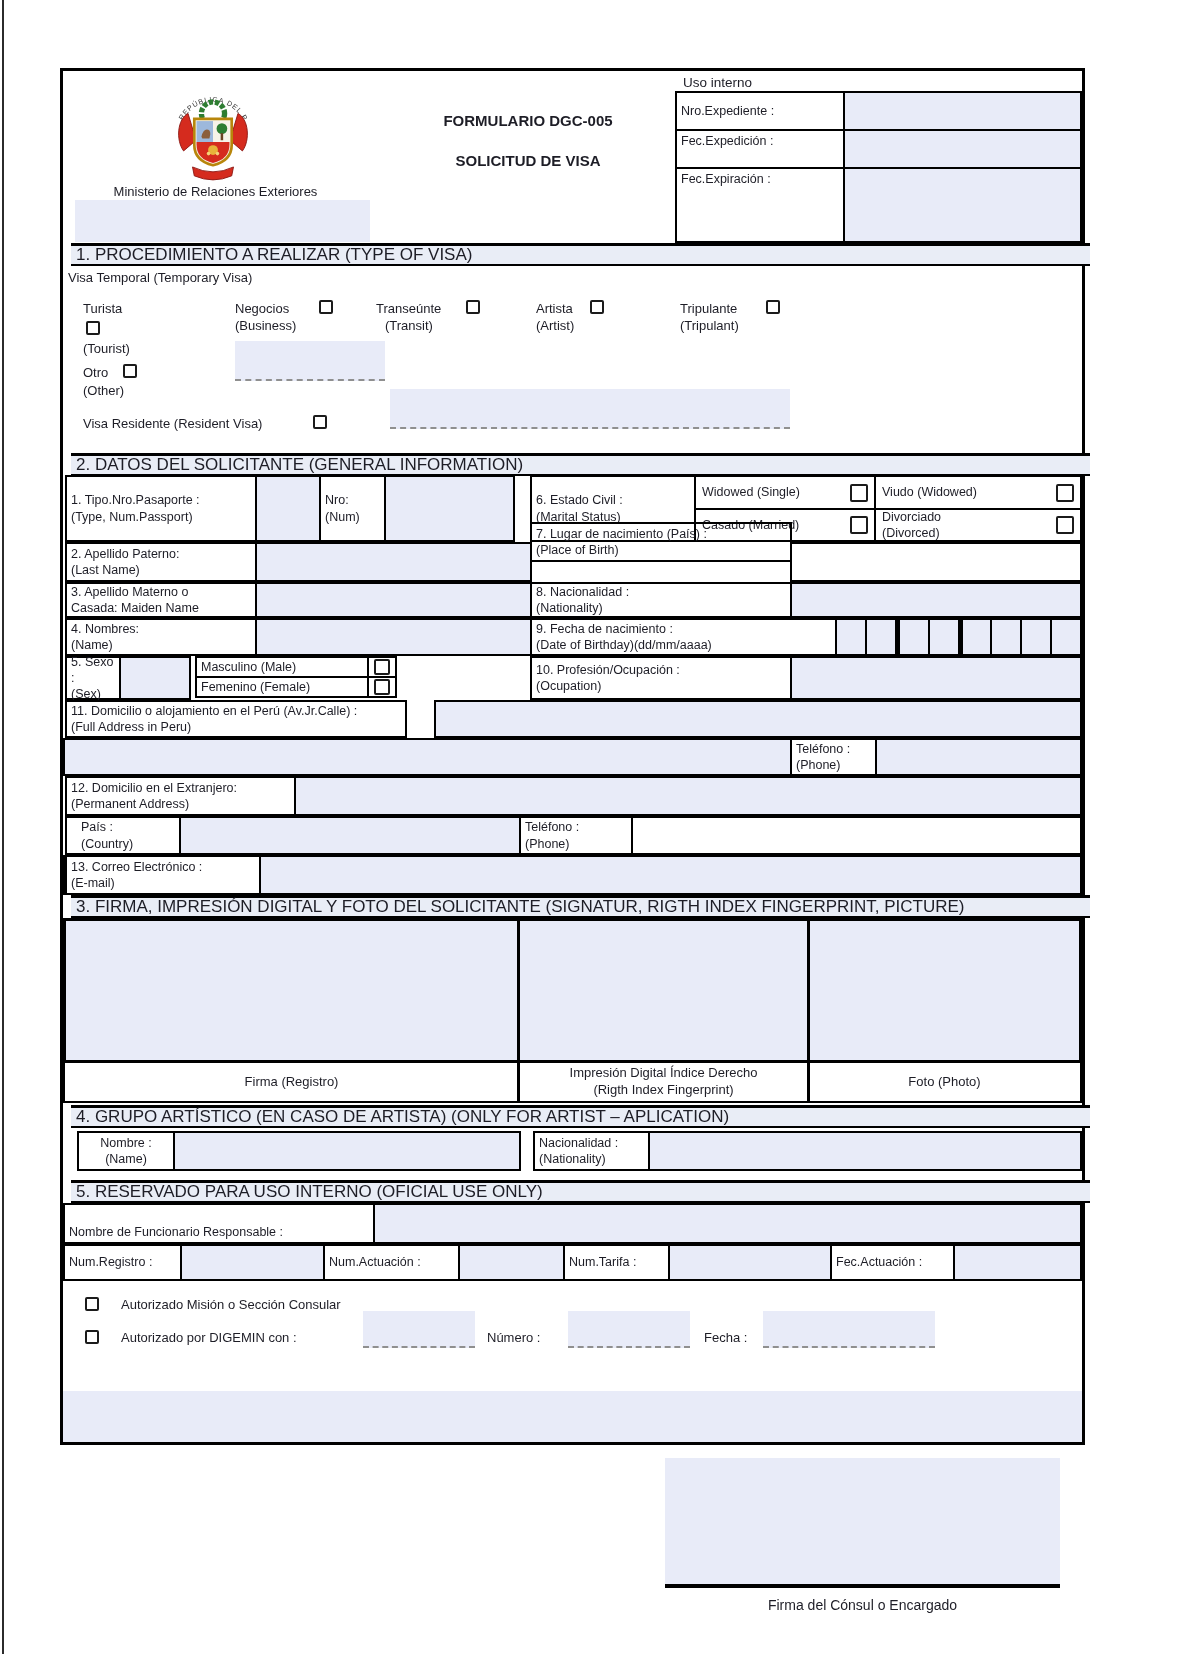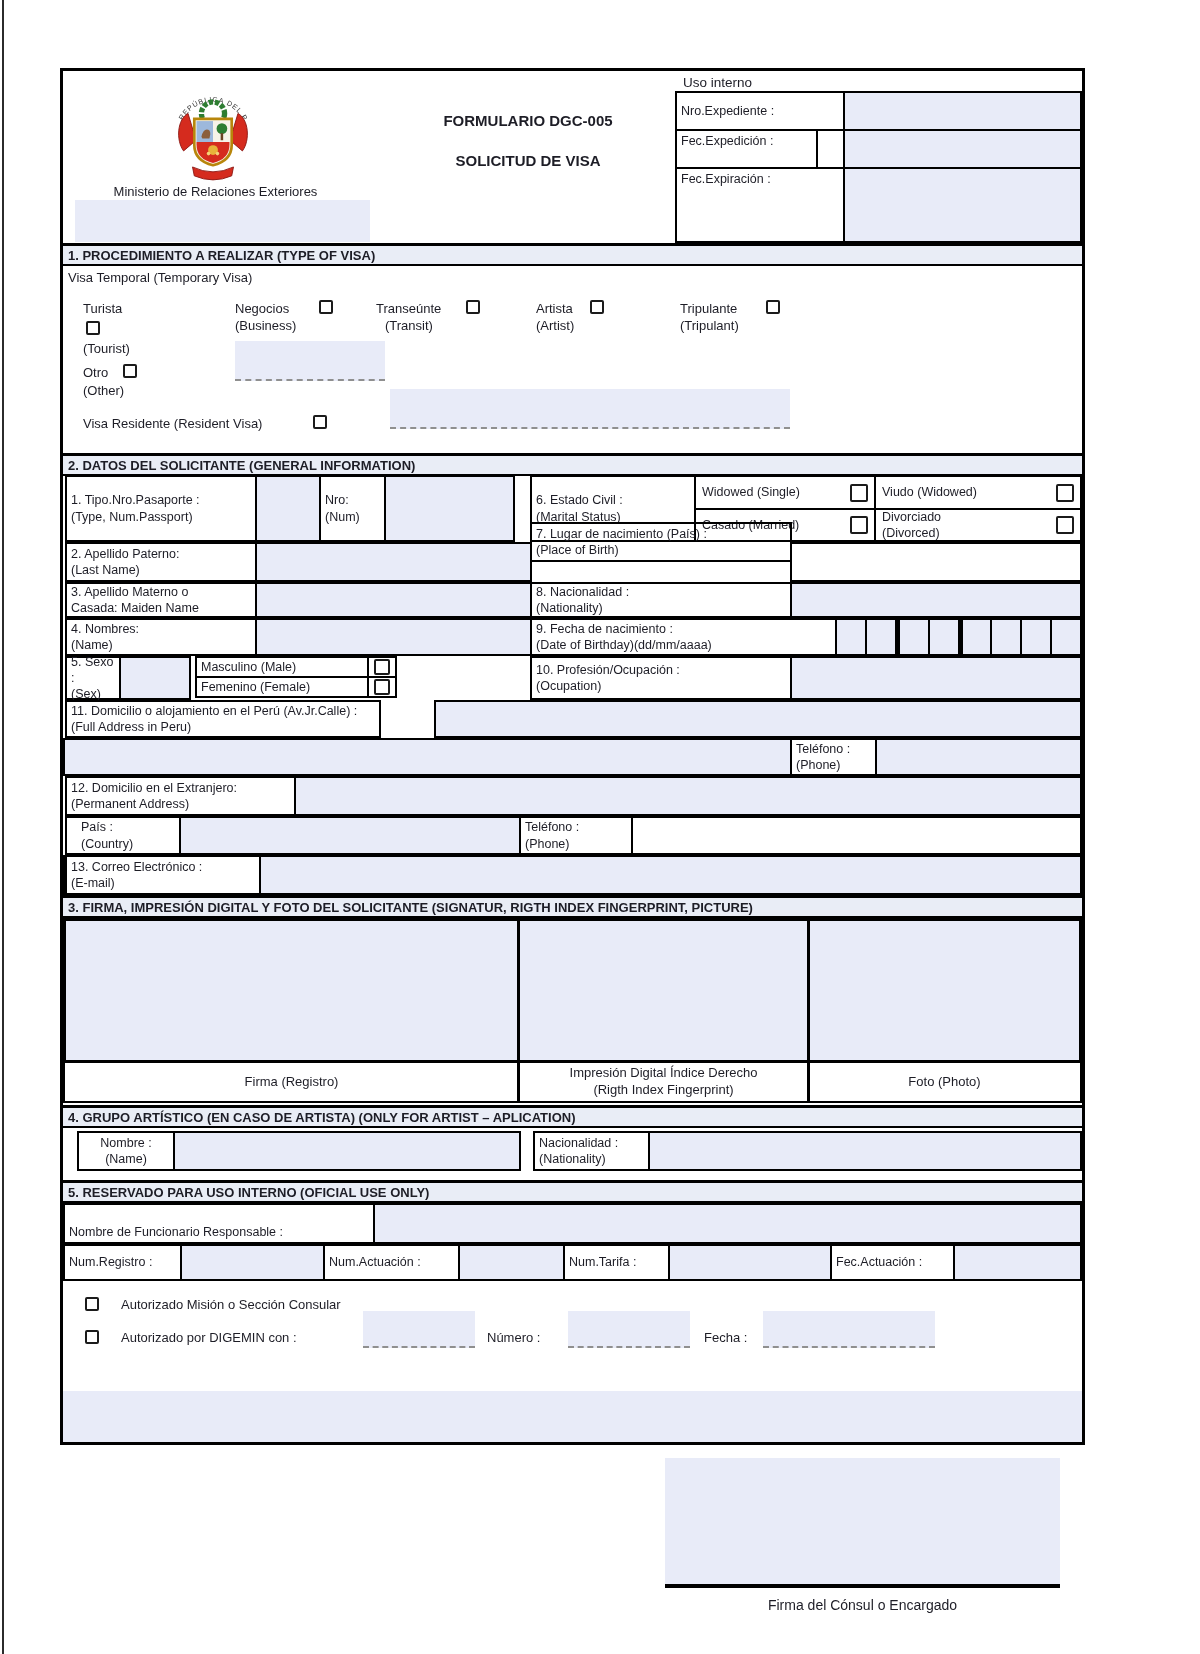--- a/index.html
+++ b/index.html
@@ -1,21 +1,21 @@
 <!DOCTYPE html>
 <html><head>
 <meta charset="utf-8">
 <style>
   html,body{margin:0;padding:0;background:#fff;}
   .page{position:relative;width:1200px;height:1654px;background:#fff;
         font-family:"Liberation Sans", sans-serif;color:#1d1d26;overflow:hidden;}
   .a{position:absolute;box-sizing:border-box;}
   .form{left:60px;top:68px;width:1025px;height:1377px;border:3px solid #000;background:#fff;}
-  .bar{left:0;width:100%;background:#e9edf6;border-top:3px solid #000;border-bottom:2px solid #000;
-       font-weight:bold;font-size:13px;display:flex;align-items:center;padding-left:5px;}
+  .bar{left:8px;width:100%;background:#e9edf6;border-top:3px solid #000;border-bottom:2px solid #000;
+       font-weight:normal;font-size:17px;display:flex;align-items:center;padding-left:5px;}
   .cell{border:2px solid #000;}
   .blue{background:#e8ebf8;}
   .lbl{font-size:12.5px;line-height:1.3;white-space:pre-line;}
   .pad{padding:2px 4px;}
   .vc{display:flex;align-items:center;}
   .ctr{display:flex;align-items:center;justify-content:center;text-align:center;}
   .cb{width:14px;height:14px;border:2px solid #1b1b1b;border-radius:2px;background:#fff;flex:none;}
   .dash{border-bottom:2px dashed #8f8f8f;}
   .opt{font-size:13px;}
   .bold{font-weight:bold;}
@@ -60,21 +60,21 @@
     <div class="a lbl ctr" style="left:25px;top:113px;width:255px;height:16px;font-size:13px;">Ministerio de Relaciones Exteriores</div>
     <div class="a blue" style="left:12px;top:129px;width:295px;height:42px;"></div>
 
     <div class="a ctr bold" style="left:310px;top:40px;width:310px;height:18px;font-size:15px;">FORMULARIO DGC-005</div>
     <div class="a ctr bold" style="left:310px;top:80px;width:310px;height:18px;font-size:15px;">SOLICITUD DE VISA</div>
 
     <div class="a lbl" style="left:620px;top:3px;width:150px;font-size:13.5px;">Uso interno</div>
     <div class="a" style="left:612px;top:20px;width:407px;height:152px;">
       <div class="a cell vc pad lbl" style="left:0;top:0;width:170px;height:40px;">Nro.Expediente :</div>
       <div class="a cell blue" style="left:168px;top:0;width:239px;height:40px;"></div>
-      <div class="a cell pad lbl" style="left:0;top:38px;width:143px;height:40px;">Fec.Expedición :</div>
+      <div class="a cell pad lbl" style="left:0;top:38px;width:170px;height:40px;">Fec.Expedición :</div>
       <div class="a cell blue" style="left:168px;top:38px;width:239px;height:40px;"></div>
       <div class="a cell pad lbl" style="left:0;top:76px;width:170px;height:76px;">Fec.Expiración :</div>
       <div class="a cell blue" style="left:168px;top:76px;width:239px;height:76px;"></div>
     </div>
 
     <div class="a bar" style="top:172px;height:23px;">1. PROCEDIMIENTO A REALIZAR (TYPE OF VISA)</div>
     <div class="a lbl" style="left:5px;top:199px;width:400px;font-size:13px;">Visa Temporal (Temporary Visa)</div>
 
     <div class="a opt" style="left:20px;top:230px;">Turista</div>
     <div class="a cb" style="left:23px;top:250px;"></div>
@@ -177,21 +177,21 @@
         <div class="sexlbl">Femenino (Female)</div>
         <div class="sexcb">
           <span class="cb" style="width:12px;height:12px;"></span>
         </div>
       </div>
     </div>
     <div class="a cell vc pad lbl" style="left:467px;top:585px;width:262px;height:44px;">10. Profesión/Ocupación :
 (Ocupation)</div>
     <div class="a cell blue" style="left:727px;top:585px;width:292px;height:44px;"></div>
 
-    <div class="a cell vc pad lbl" style="left:2px;top:629px;width:316px;height:38px;">11. Domicilio o alojamiento en el Perú (Av.Jr.Calle) :
+    <div class="a cell vc pad lbl" style="left:2px;top:629px;width:342px;height:38px;">11. Domicilio o alojamiento en el Perú (Av.Jr.Calle) :
 (Full Address in Peru)</div>
     <div class="a cell blue" style="left:371px;top:629px;width:648px;height:38px;"></div>
 
     <div class="a cell blue" style="left:0;top:667px;width:729px;height:38px;"></div>
     <div class="a cell vc pad lbl" style="left:727px;top:667px;width:87px;height:38px;">Teléfono :
 (Phone)</div>
     <div class="a cell blue" style="left:812px;top:667px;width:207px;height:38px;"></div>
 
     <div class="a cell vc pad lbl" style="left:2px;top:705px;width:231px;height:40px;">12. Domicilio en el Extranjero:
 (Permanent Address)</div>

